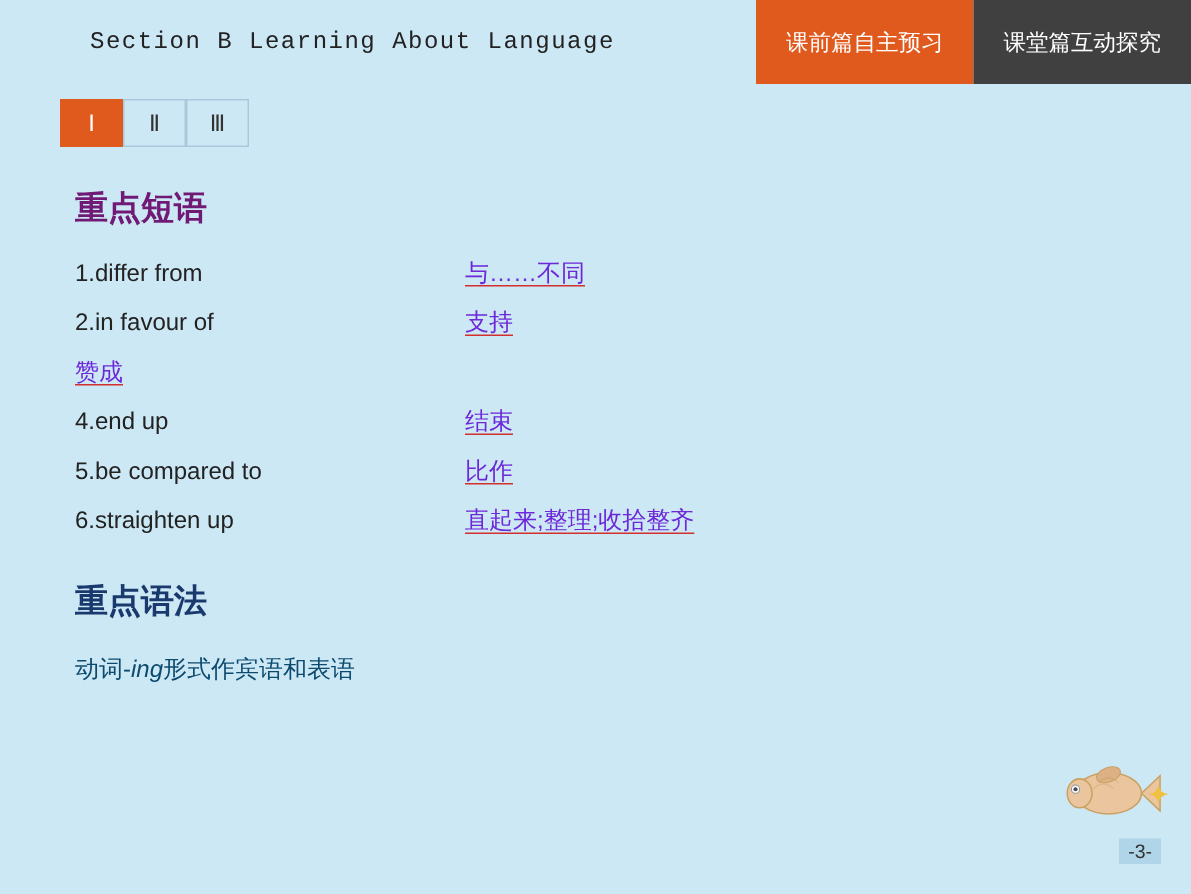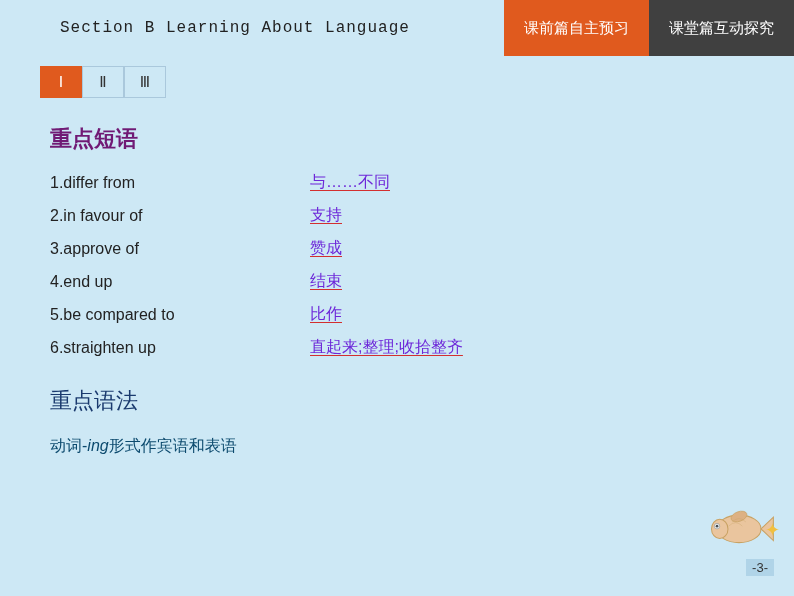--- a/index.html
+++ b/index.html
@@ -109,21 +109,21 @@
     .phrase-chinese {
       color: #6d28d9;
       text-decoration: underline;
       font-size: 16px;
       text-decoration-color: #d32f2f;
       text-underline-offset: 3px;
     }
 
     .grammar-title {
       font-size: 22px;
-      font-weight: normal;
+      font-weight: bold;
       color: #1a3a6e;
       margin-bottom: 12px;
     }
     .grammar-text {
       font-size: 16px;
       color: #0c4a6e;
       margin-top: 20px;
     }
     .grammar-text em {
       font-style: italic;
@@ -183,21 +183,20 @@
   <ul class="phrase-list">
     <li class="phrase-item">
       <span class="phrase-english">1.differ from</span>
       <span class="phrase-chinese">与……不同</span>
     </li>
     <li class="phrase-item">
       <span class="phrase-english">2.in favour of</span>
       <span class="phrase-chinese">支持</span>
     </li>
     <li class="phrase-item">
-      <span class="phrase-english">3.approve of</span>
       <span class="phrase-chinese">赞成</span>
     </li>
     <li class="phrase-item">
       <span class="phrase-english">4.end up</span>
       <span class="phrase-chinese">结束</span>
     </li>
     <li class="phrase-item">
       <span class="phrase-english">5.be compared to</span>
       <span class="phrase-chinese">比作</span>
     </li>

